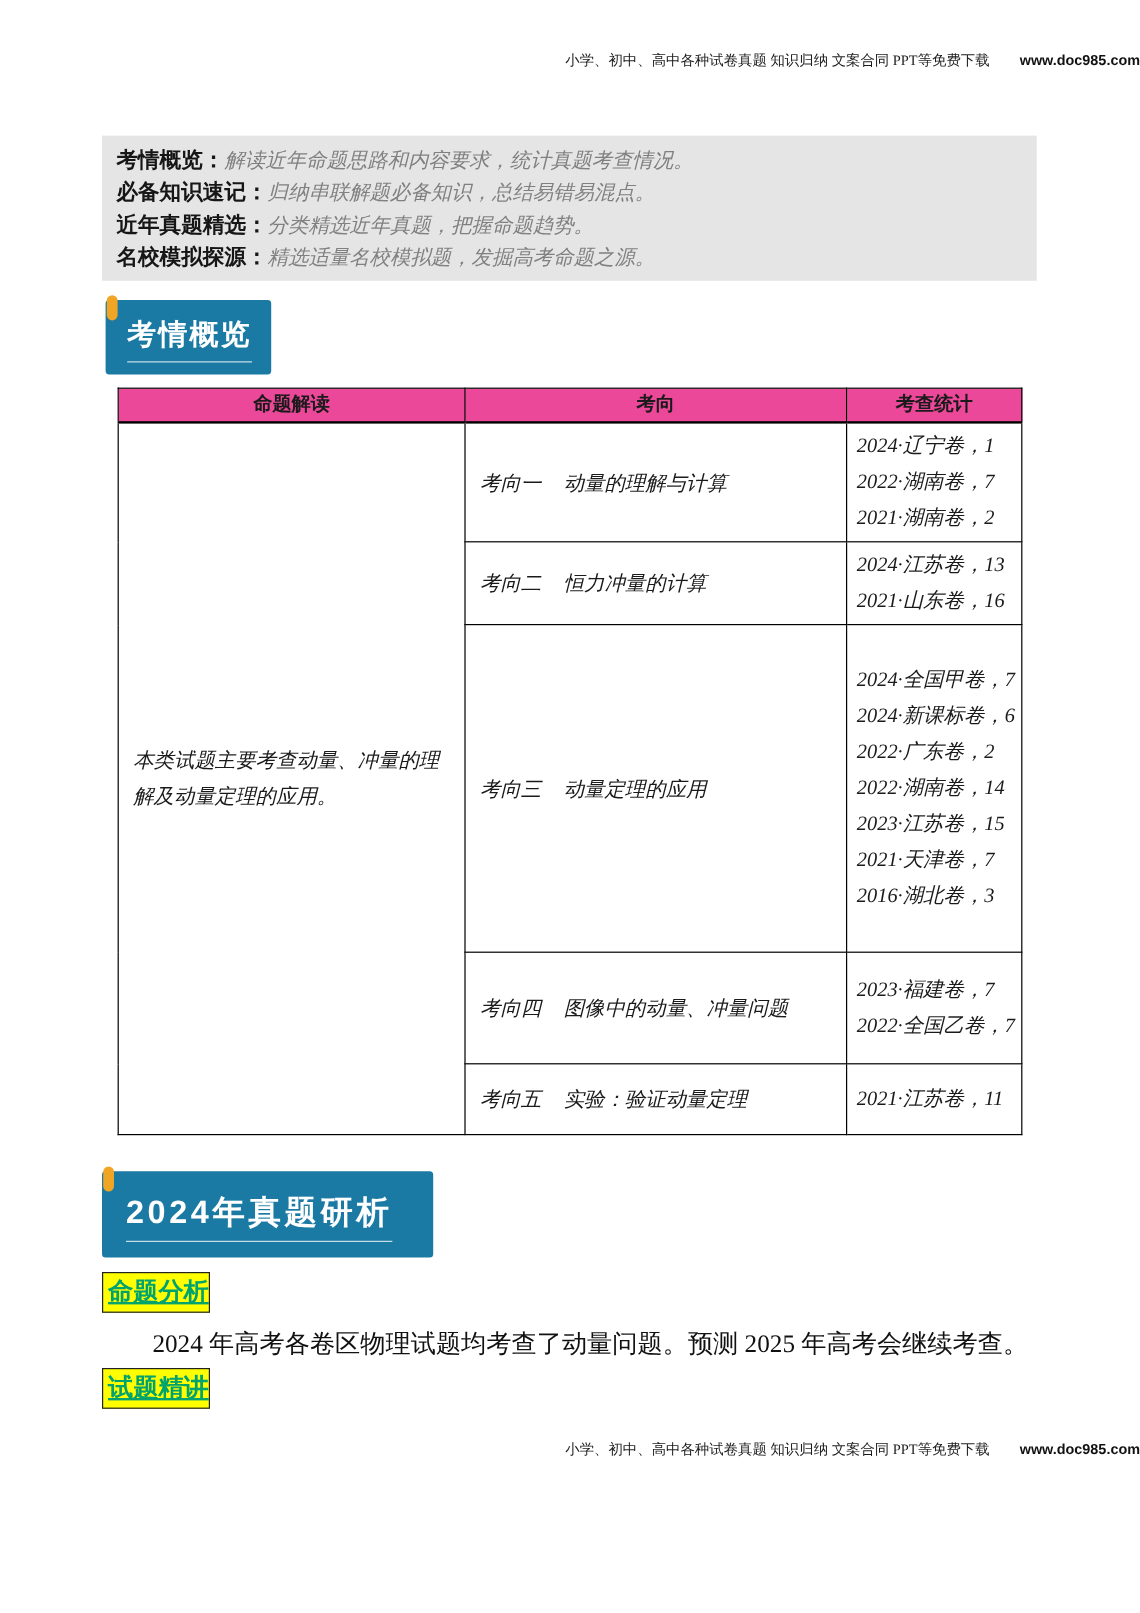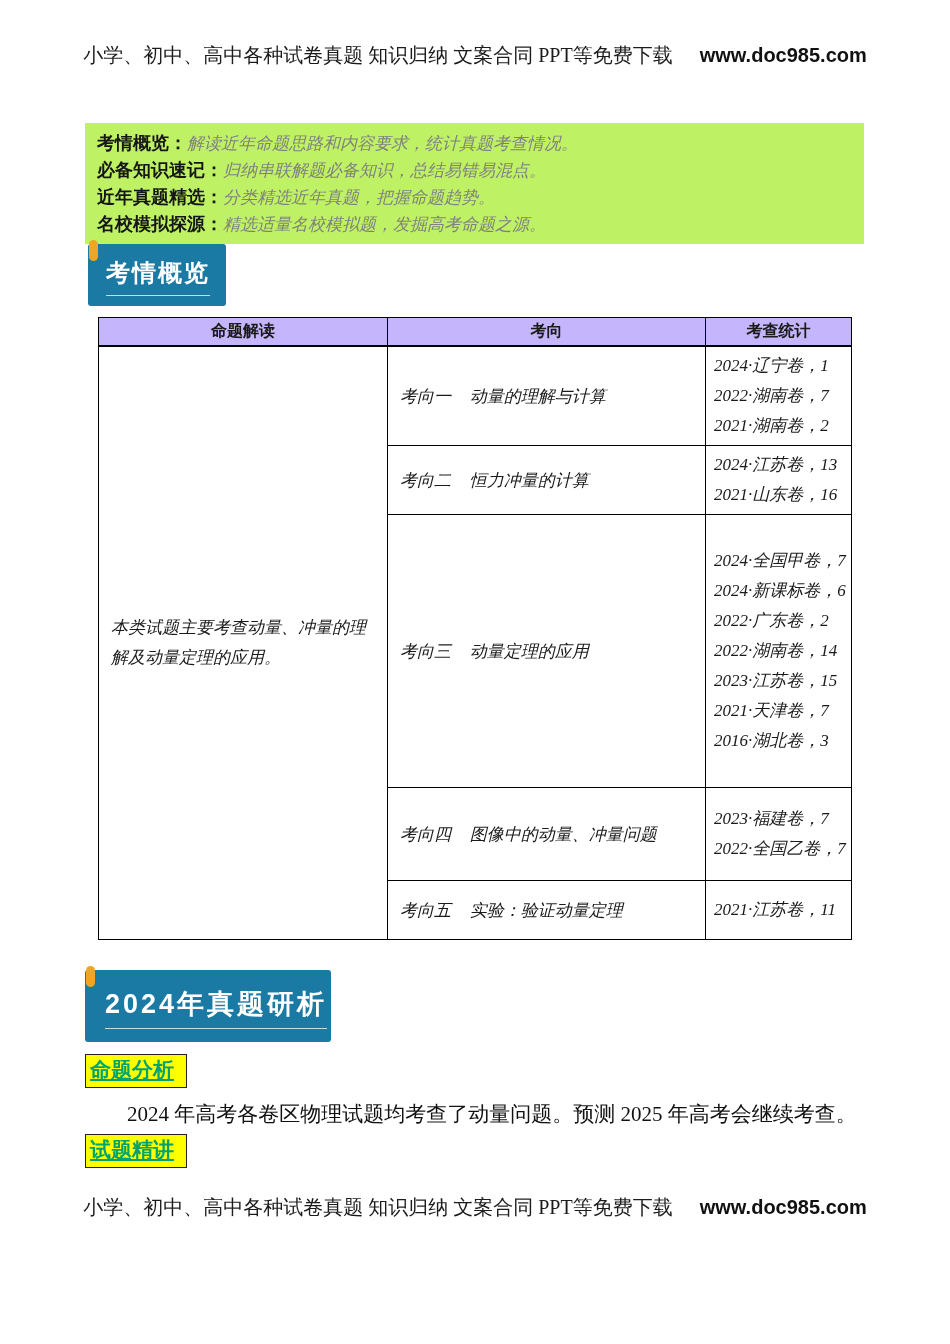--- a/index.html
+++ b/index.html
@@ -6,39 +6,39 @@
   .page{
     position:relative;
     width:950px;height:1344px;
     background:#ffffff;
     font-family:"Liberation Serif","DejaVu Serif",serif;
     color:#1a1a1a;
     overflow:hidden;
   }
   
   .doc-header,.doc-footer{
-    text-align:center;
-    font-size:20px;
+    text-align:right;
+    font-size:12px;
     color:#1c1c1c;
     white-space:nowrap;
   }
   .doc-header{padding-top:42px;}
   .doc-footer{margin-top:26px;}
   .site-url{
     font-family:"Liberation Sans","DejaVu Sans",sans-serif;
     font-weight:bold;
     margin-left:22px;
     color:#111;
     text-decoration:none;
   }
   
   .intro-box{
     margin:54px 0 0 85px;
     width:755px;
-    background:#bef264;
+    background:#e5e5e5;
     padding:7px 12px 6px 12px;
   }
   .intro-line{
     line-height:26px;
     font-size:18px;
     white-space:nowrap;
   }
   .intro-label{
     font-family:"Liberation Sans","DejaVu Sans",sans-serif;
     font-weight:bold;
@@ -69,33 +69,33 @@
   .badge .badge-text{
     display:inline-block;
     font-family:"Liberation Sans","DejaVu Sans",sans-serif;
     font-weight:bold;
     color:#ffffff;
     font-size:24px;
     letter-spacing:2px;
     padding-bottom:6px;
     border-bottom:1px solid rgba(255,255,255,0.75);
   }
-  .badge.big{padding:16px 4px 13px 20px;}
+  .badge.big{padding:16px 34px 13px 20px;}
   .badge.big .badge-text{font-size:27px;letter-spacing:3px;}
-  .badge1-wrap{}
+  .badge1-wrap{margin-top:16px;}
   .badge2-wrap{margin-top:30px;margin-left:85px;}
   
   table.overview{
     margin:11px 0 0 98px;
     border-collapse:collapse;
     width:753px;
     table-layout:fixed;
   }
   table.overview th{
-    background:#c4b5fd;
+    background:#ec4899;
     border:1px solid #000;
     border-bottom:2px solid #000;
     font-size:16px;
     font-weight:bold;
     height:25px;
     text-align:center;
   }
   table.overview td{
     border:1px solid #000;
     font-size:17px;
@@ -125,21 +125,21 @@
   tr.r4{height:93px;}
   tr.r5{height:59px;}
   
   .hl-wrap{margin-left:85px;}
   .hl1-wrap{margin-top:12px;}
   .hl2-wrap{margin-top:8px;}
   .hl{
     display:inline-block;
     background:#ffff00;
     border:1px solid #222222;
-    padding:1px 12px 3px 4px;
+    padding:1px 0 3px 4px;
     font-family:"Liberation Sans","DejaVu Sans",sans-serif;
     font-weight:bold;
     font-size:21px;
     color:#00a36d;
     text-decoration:underline;
   }
   
   .analysis-par{
     margin:14px 85px 0 85px;
     text-indent:2em;

